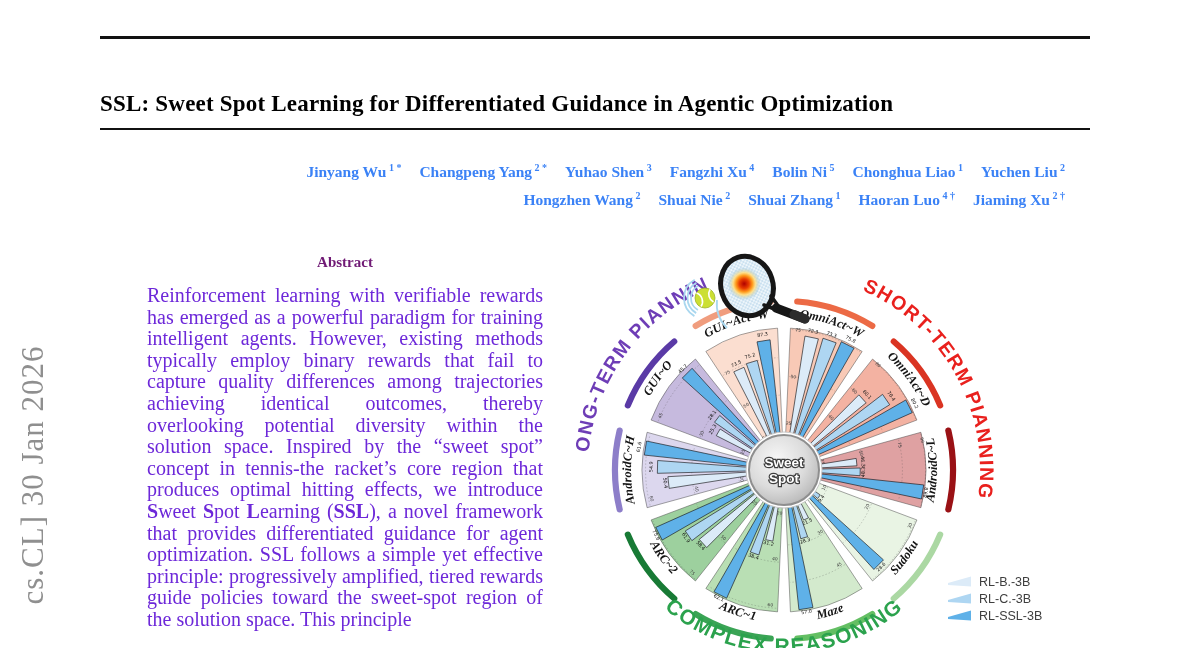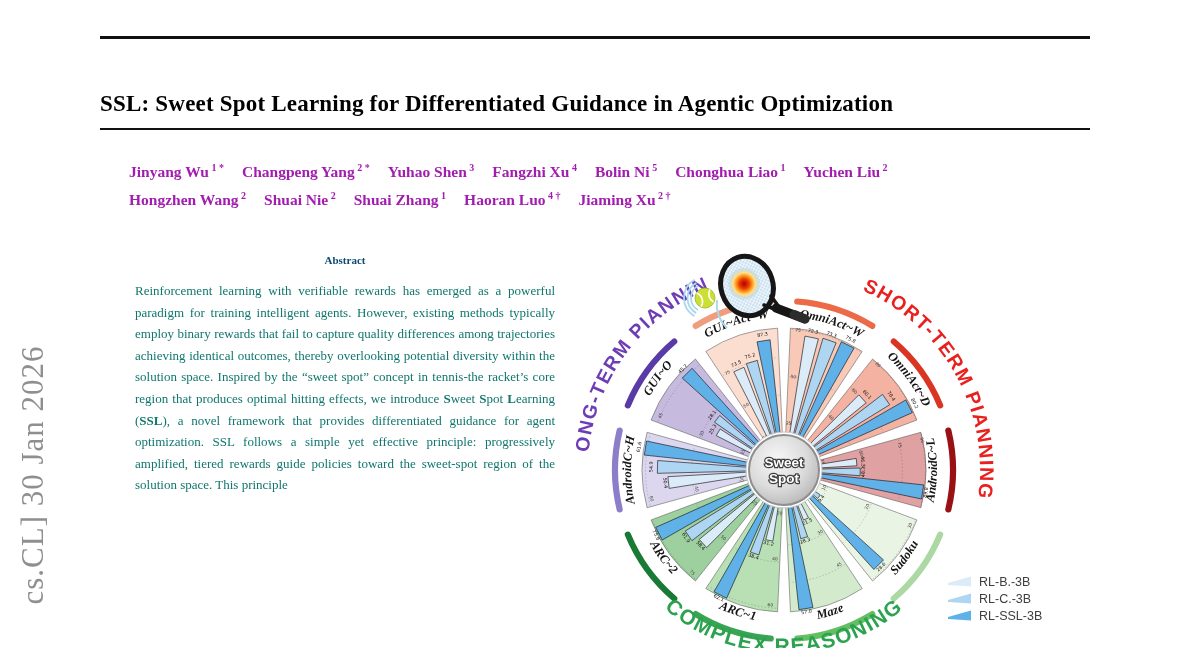--- a/index.html
+++ b/index.html
@@ -3,29 +3,29 @@
 <meta charset="utf-8">
 <style>
   html,body{margin:0;padding:0;}
   body{font-family:"Liberation Serif",serif;background:#ffffff;}
   #page{position:relative;width:1200px;height:648px;background:#fff;overflow:hidden;}
   .rule{position:absolute;left:100px;width:990px;background:#111;}
   #rule-top{top:36px;height:2.5px;}
   #rule-title{top:128px;height:1.5px;}
   #paper-title{position:absolute;left:100px;top:76px;width:990px;text-align:left;
     font-size:23px;font-weight:bold;color:#000;letter-spacing:.2px;}
-  .authors{position:absolute;left:120px;width:980px;text-align:left;
-    font-size:15.5px;font-weight:bold;color:#a21caf;}
+  .authors{position:absolute;left:94px;width:980px;text-align:right;
+    font-size:15.5px;font-weight:bold;color:#3b82f6;}
   #authors-1{top:162px;}
   #authors-2{top:190px;}
   .author{margin:0 9px;white-space:nowrap;}
   .author sup{font-size:10px;font-weight:bold;}
   #abstract-col{position:absolute;left:135px;top:254px;width:420px;}
-  #abstract-heading{text-align:center;font-size:11px;font-weight:bold;margin:0 0 14px 0;color:#0c4a6e;}
-  #abstract-text{font-size:13px;line-height:21.6px;text-align:justify;margin:0;color:#0f766e;}
+  #abstract-heading{text-align:center;font-size:15px;font-weight:bold;margin:0 0 14px 0;color:#701a75;}
+  #abstract-text{font-size:20px;line-height:21.6px;text-align:justify;margin:12px;color:#6d28d9;}
   #arxiv-stamp{position:absolute;left:33px;top:475px;transform:translate(-50%,-50%) rotate(-90deg);
     white-space:nowrap;font-family:"Liberation Serif",serif;font-size:31px;color:#8f8f8f;letter-spacing:1px;}
   #figure-wrap{position:absolute;left:560px;top:248px;width:620px;height:400px;}
   svg{display:block;}
 </style>
 </head>
 <body>
 
 <div id="page">
   <div id="arxiv-stamp">cs.CL]  30 Jan 2026</div>

